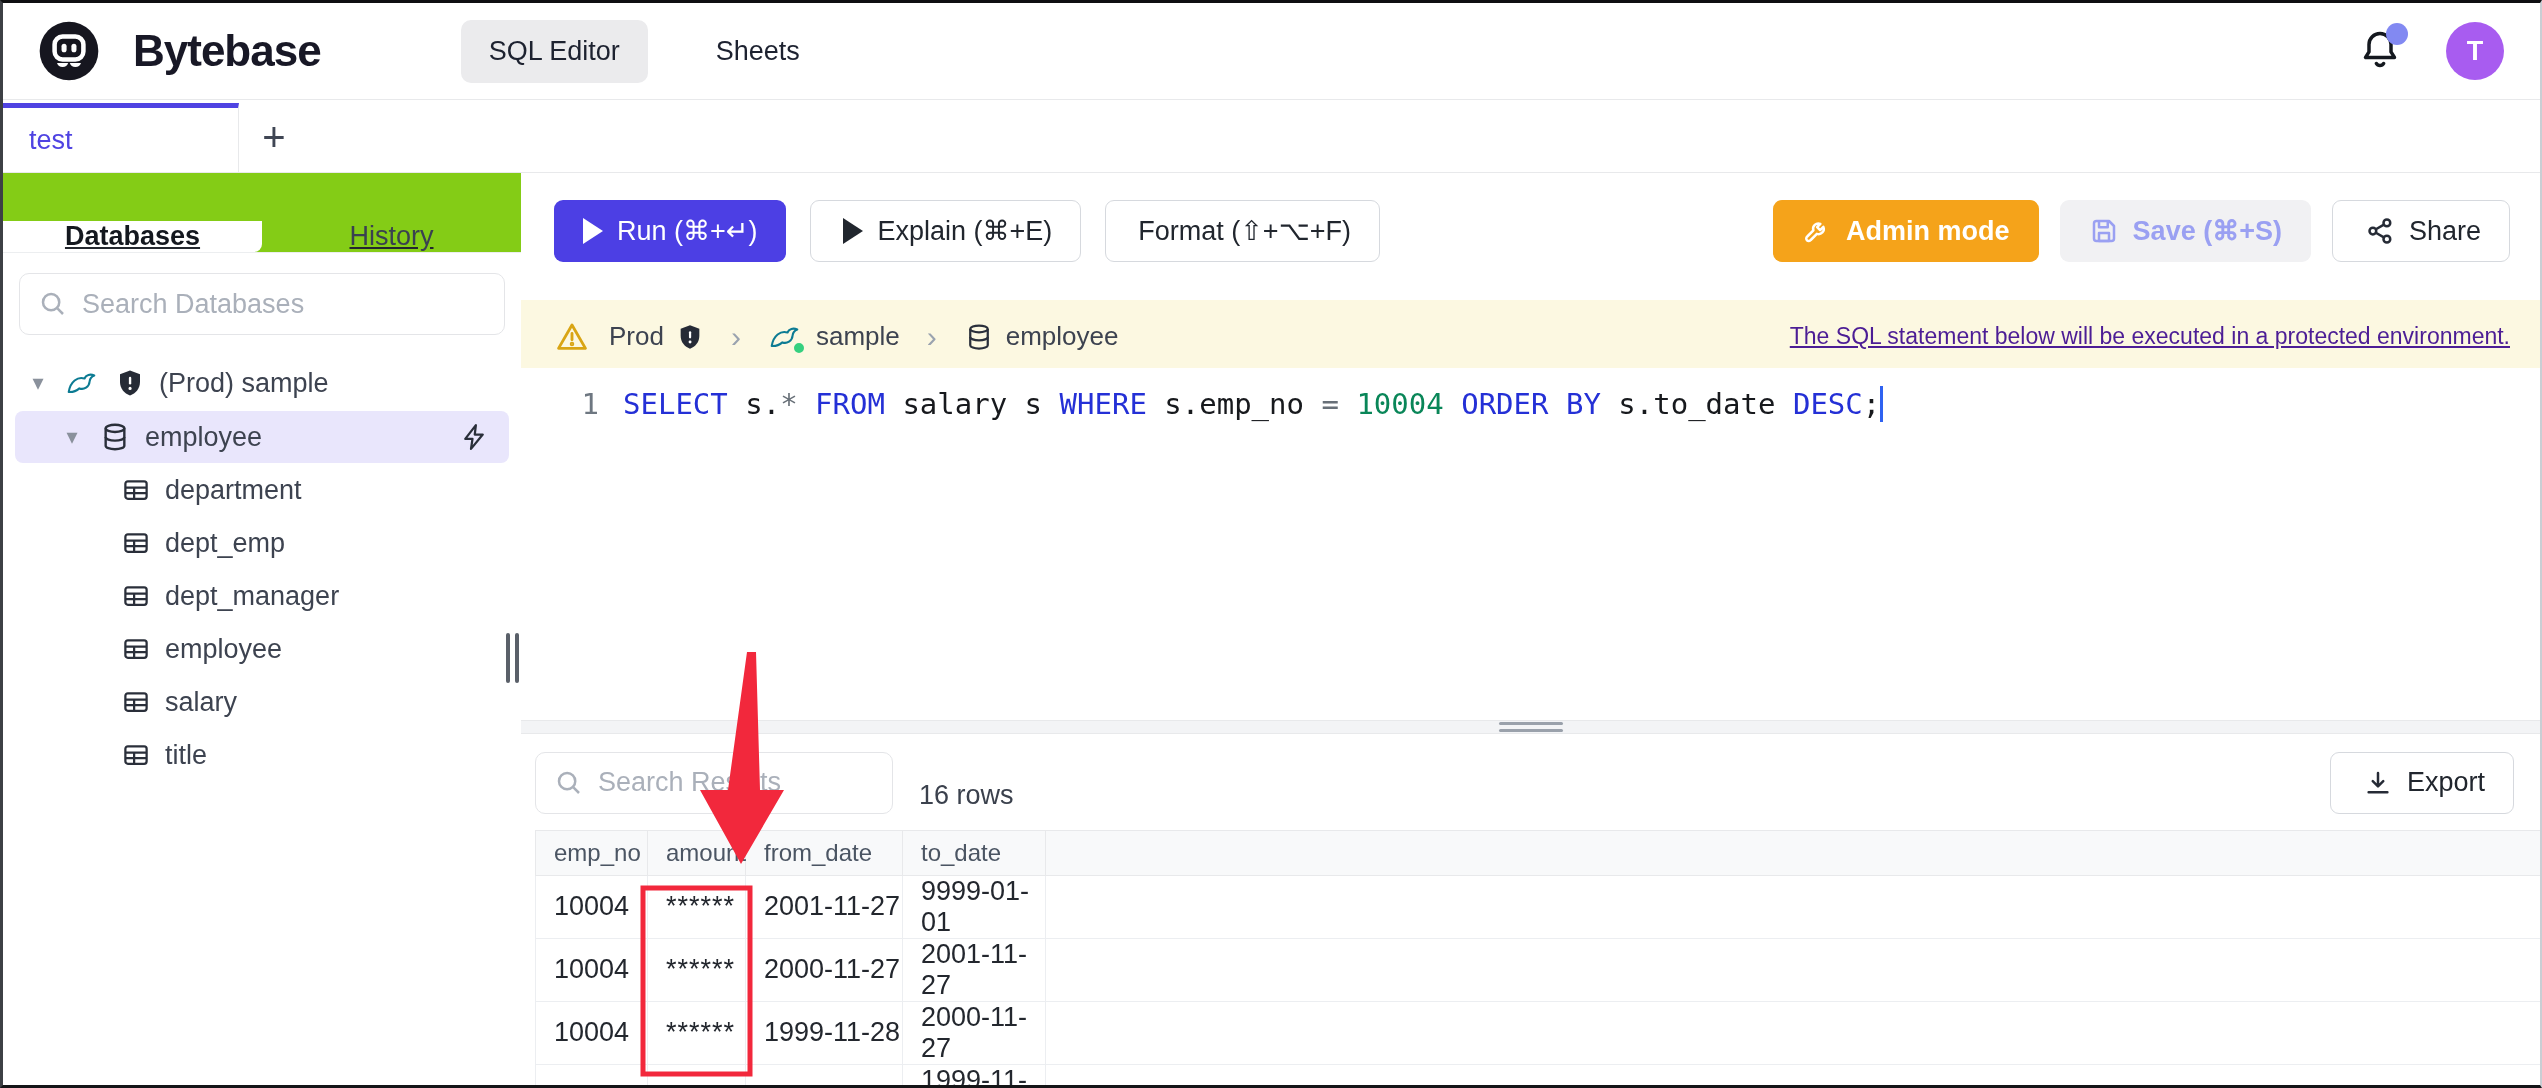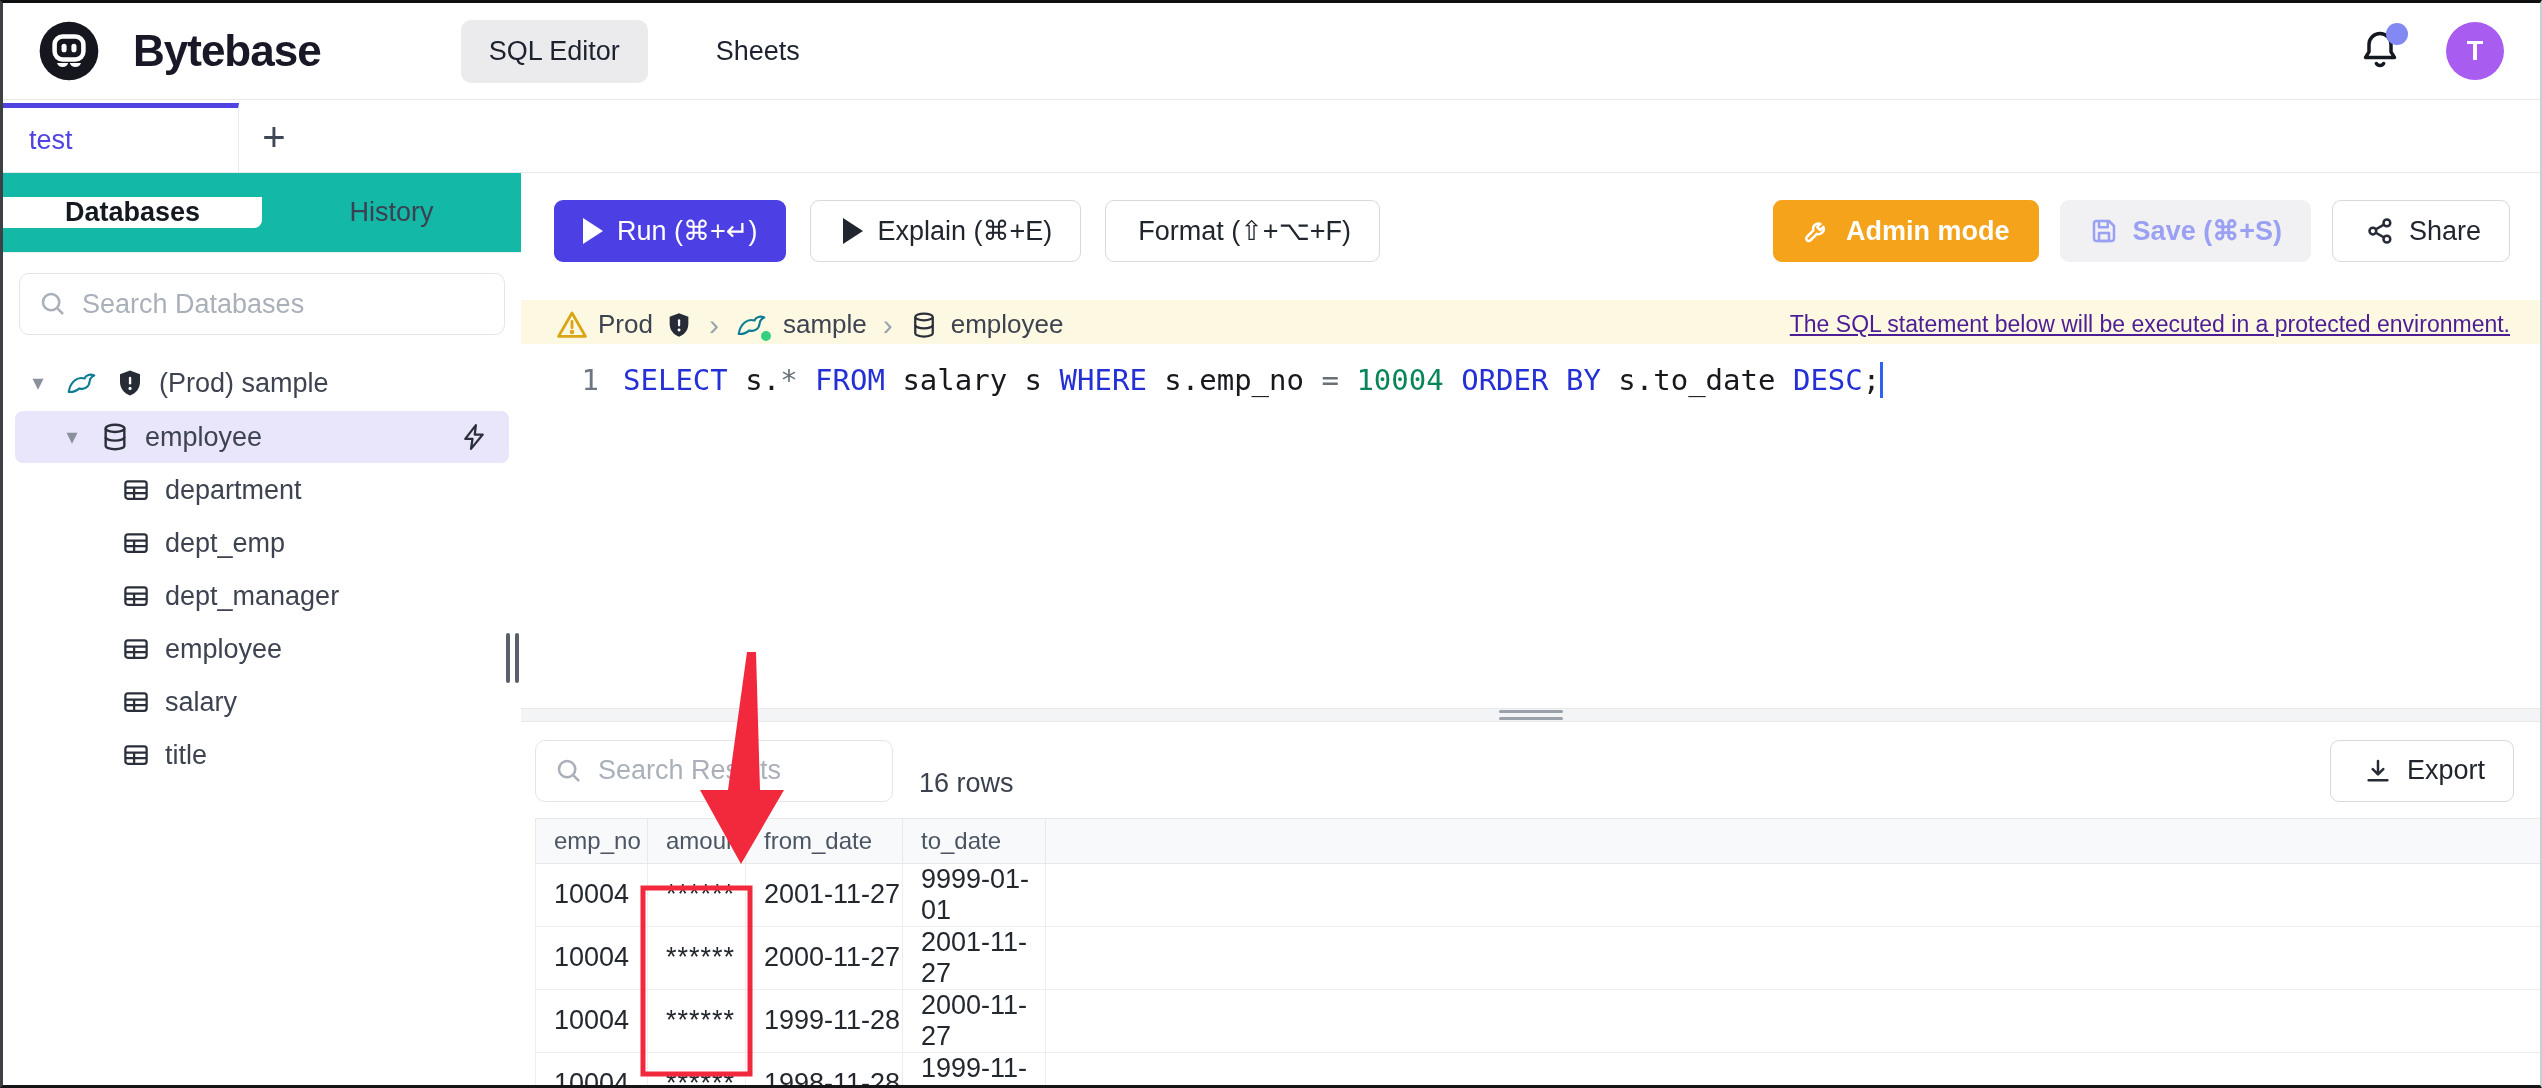--- a/index.html
+++ b/index.html
@@ -54,22 +54,22 @@
   .tab-add {
     width: 70px; display: flex; align-items: center; justify-content: center;
     font-size: 40px; color: #3f4654; cursor: pointer; font-weight: 300;
   }
   
   .sidebar {
     position: absolute; left: 0; top: 170px; width: 518px; bottom: 0;
     background: #fff; display: flex; flex-direction: column;
   }
   .side-tabs {
-    height: 80px; background: #14b8a6; display: flex; align-items: center;
-    border-bottom: 1px solid #eceef0; flex: none;
+    height: 80px; background: #84cc16; display: flex; align-items: flex-end;
+    border-bottom: 1px solid #eceef0; flex: none; text-decoration: underline;
   }
   .side-tab {
     flex: 1; display: flex; align-items: center; justify-content: center;
     font-size: 27px; color: #3a4150; cursor: pointer;
   }
   .side-tab.active { background: #fff; font-weight: 600; color: #14181f; border-radius: 0 0 8px 0; }
   .side-search { padding: 20px 16px 14px 16px; flex: none; }
   .search-box {
     display: flex; align-items: center; gap: 14px; height: 62px;
     border: 1px solid #e4e5e8; border-radius: 10px; padding: 0 18px; background: #fff;
@@ -100,22 +100,22 @@
     border: 1px solid transparent; background: #fff; color: #21262e; white-space: nowrap;
   }
   .btn.outline { border-color: #d6d9de; padding-left: 32px; }
   .btn-run { background: #4c3fe4; color: #fff; font-weight: 500; }
   .btn-admin { background: #f5a31a; color: #fff; font-weight: 600; }
   .btn-save { background: #f1f1f3; color: #9aa0f2; font-weight: 700; cursor: default; }
   .toolbar .right-group { margin-left: auto; display: flex; gap: 21px; }
   .play { width: 0; height: 0; border-style: solid; border-width: 13px 0 13px 20px; border-color: transparent transparent transparent currentColor; }
   
   .warnbar {
-    height: 44px; flex: none; background: #fcf8e1;
-    display: flex; align-items: center; padding: 5px 30px 0 33px; gap: 8px; font-size: 26px;
+    height: 68px; flex: none; background: #fcf8e1;
+    display: flex; align-items: center; padding: 5px 30px 0 33px; gap: 19px; font-size: 26px;
   }
   .crumb { display: flex; align-items: center; gap: 12px; color: #3d4350; }
   .crumb-sep { color: #9aa3af; font-size: 30px; padding: 0 8px; }
   .warn-text { margin-left: auto; color: #4c1d95; font-size: 23px; text-decoration: underline; }
   .dolphin-wrap { position: relative; width: 36px; height: 32px; }
   .green-dot { position: absolute; right: -2px; bottom: -2px; width: 14px; height: 14px; border-radius: 50%; background: #35d07f; border: 2px solid #fcf8e1; }
   
   .editor { flex: 1; position: relative; background: #fff; font-family: "DejaVu Sans Mono", monospace; font-size: 29px; }
   .code-line { position: absolute; left: 0; top: 18px; display: flex; align-items: center; }
   .line-no { width: 78px; text-align: right; color: #6e7781; flex: none; }

